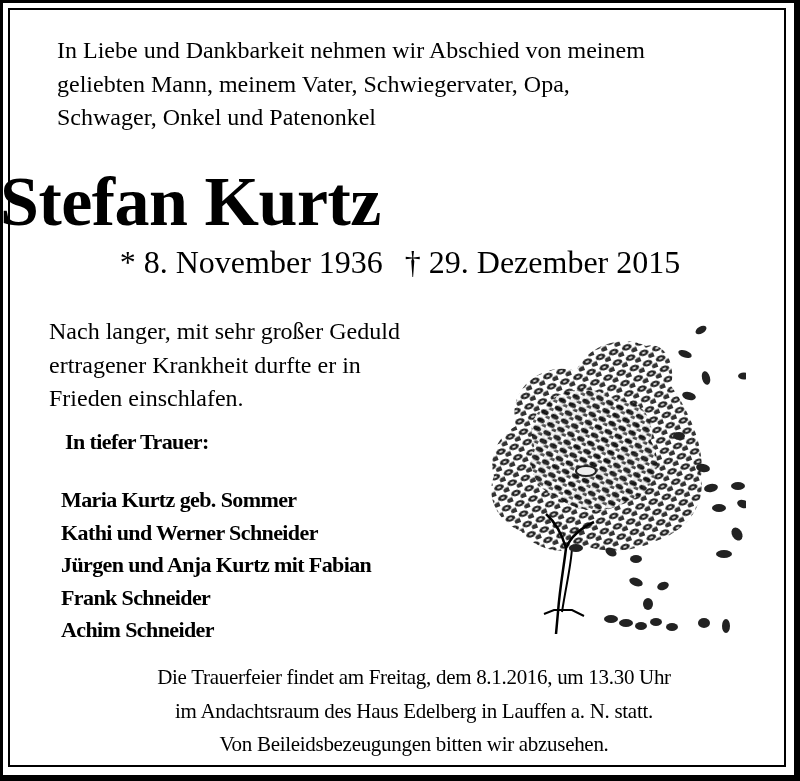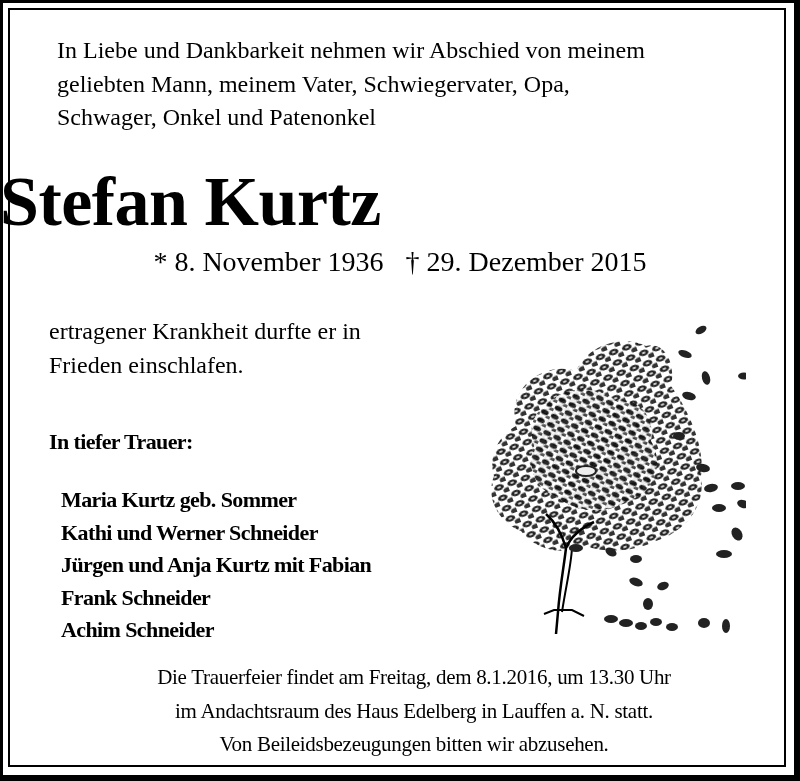--- a/index.html
+++ b/index.html
@@ -49,35 +49,35 @@
       font-size: 70px;
       line-height: 80px;
       font-weight: bold;
       letter-spacing: -0.5px;
     }
     .dates {
       position: absolute;
       left: 0; right: 0;
       top: 247px;
       text-align: center;
-      font-size: 28px;
+      font-size: 32px;
       line-height: 30px;
       word-spacing: 0;
     }
     .dates .gap { display: inline-block; width: 22px; }
     .text-block {
       position: absolute;
       left: 49px; top: 315px;
       width: 400px;
       font-size: 24px;
       line-height: 33.5px;
     }
     .mourn-head {
       position: absolute;
-      left: 49px; top: 427px;
+      left: 65px; top: 427px;
       font-size: 22px;
       line-height: 30px;
       font-weight: bold;
       letter-spacing: -0.6px;
     }
     .mourners {
       position: absolute;
       left: 49px; top: 472px;
       font-size: 22px;
       line-height: 32.6px;
@@ -116,20 +116,21 @@
   <div>Schwager, Onkel und Patenonkel</div>
 </div>
 
 <div class="name">Stefan Kurtz</div>
 
 <div class="dates">
   <span>* 8. November 1936</span><span class="gap"></span><span>† 29. Dezember 2015</span>
 </div>
 
 <div class="text-block">
+  <div>Nach langer, mit sehr großer Geduld</div>
   <div>ertragener Krankheit durfte er in</div>
   <div>Frieden einschlafen.</div>
 </div>
 
 <div class="mourn-head">In tiefer Trauer:</div>
 
 <ul class="mourners">
   <li>Maria Kurtz geb. Sommer</li>
   <li>Kathi und Werner Schneider</li>
   <li>Jürgen und Anja Kurtz mit Fabian</li>

